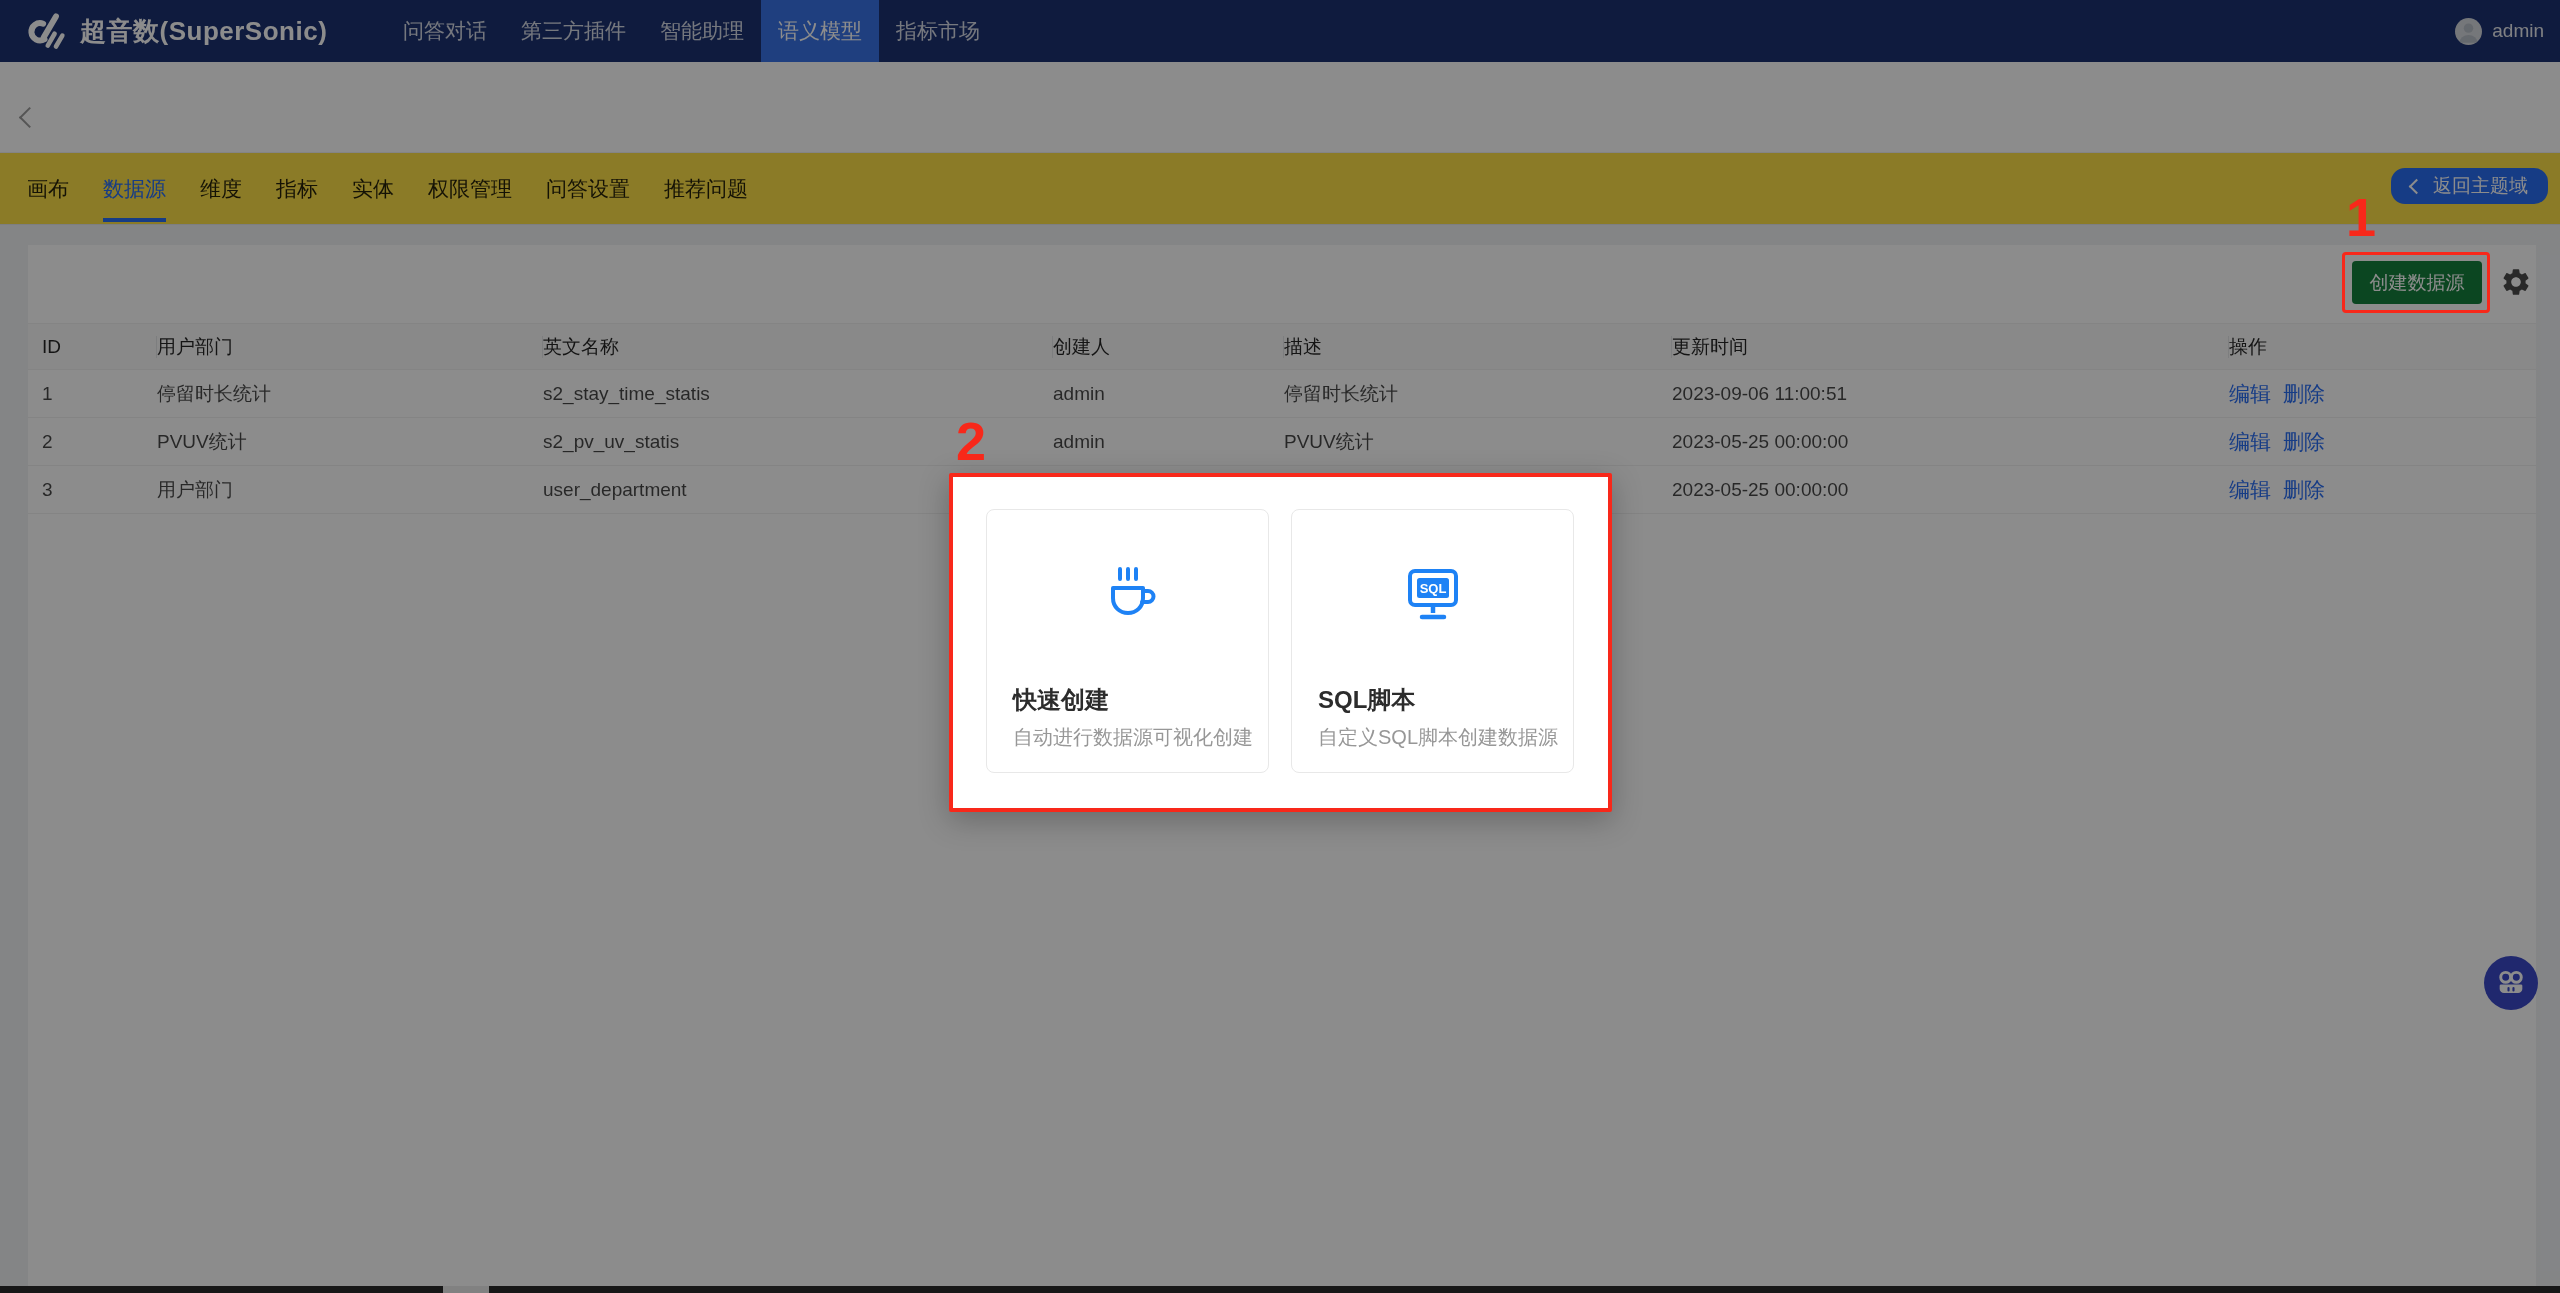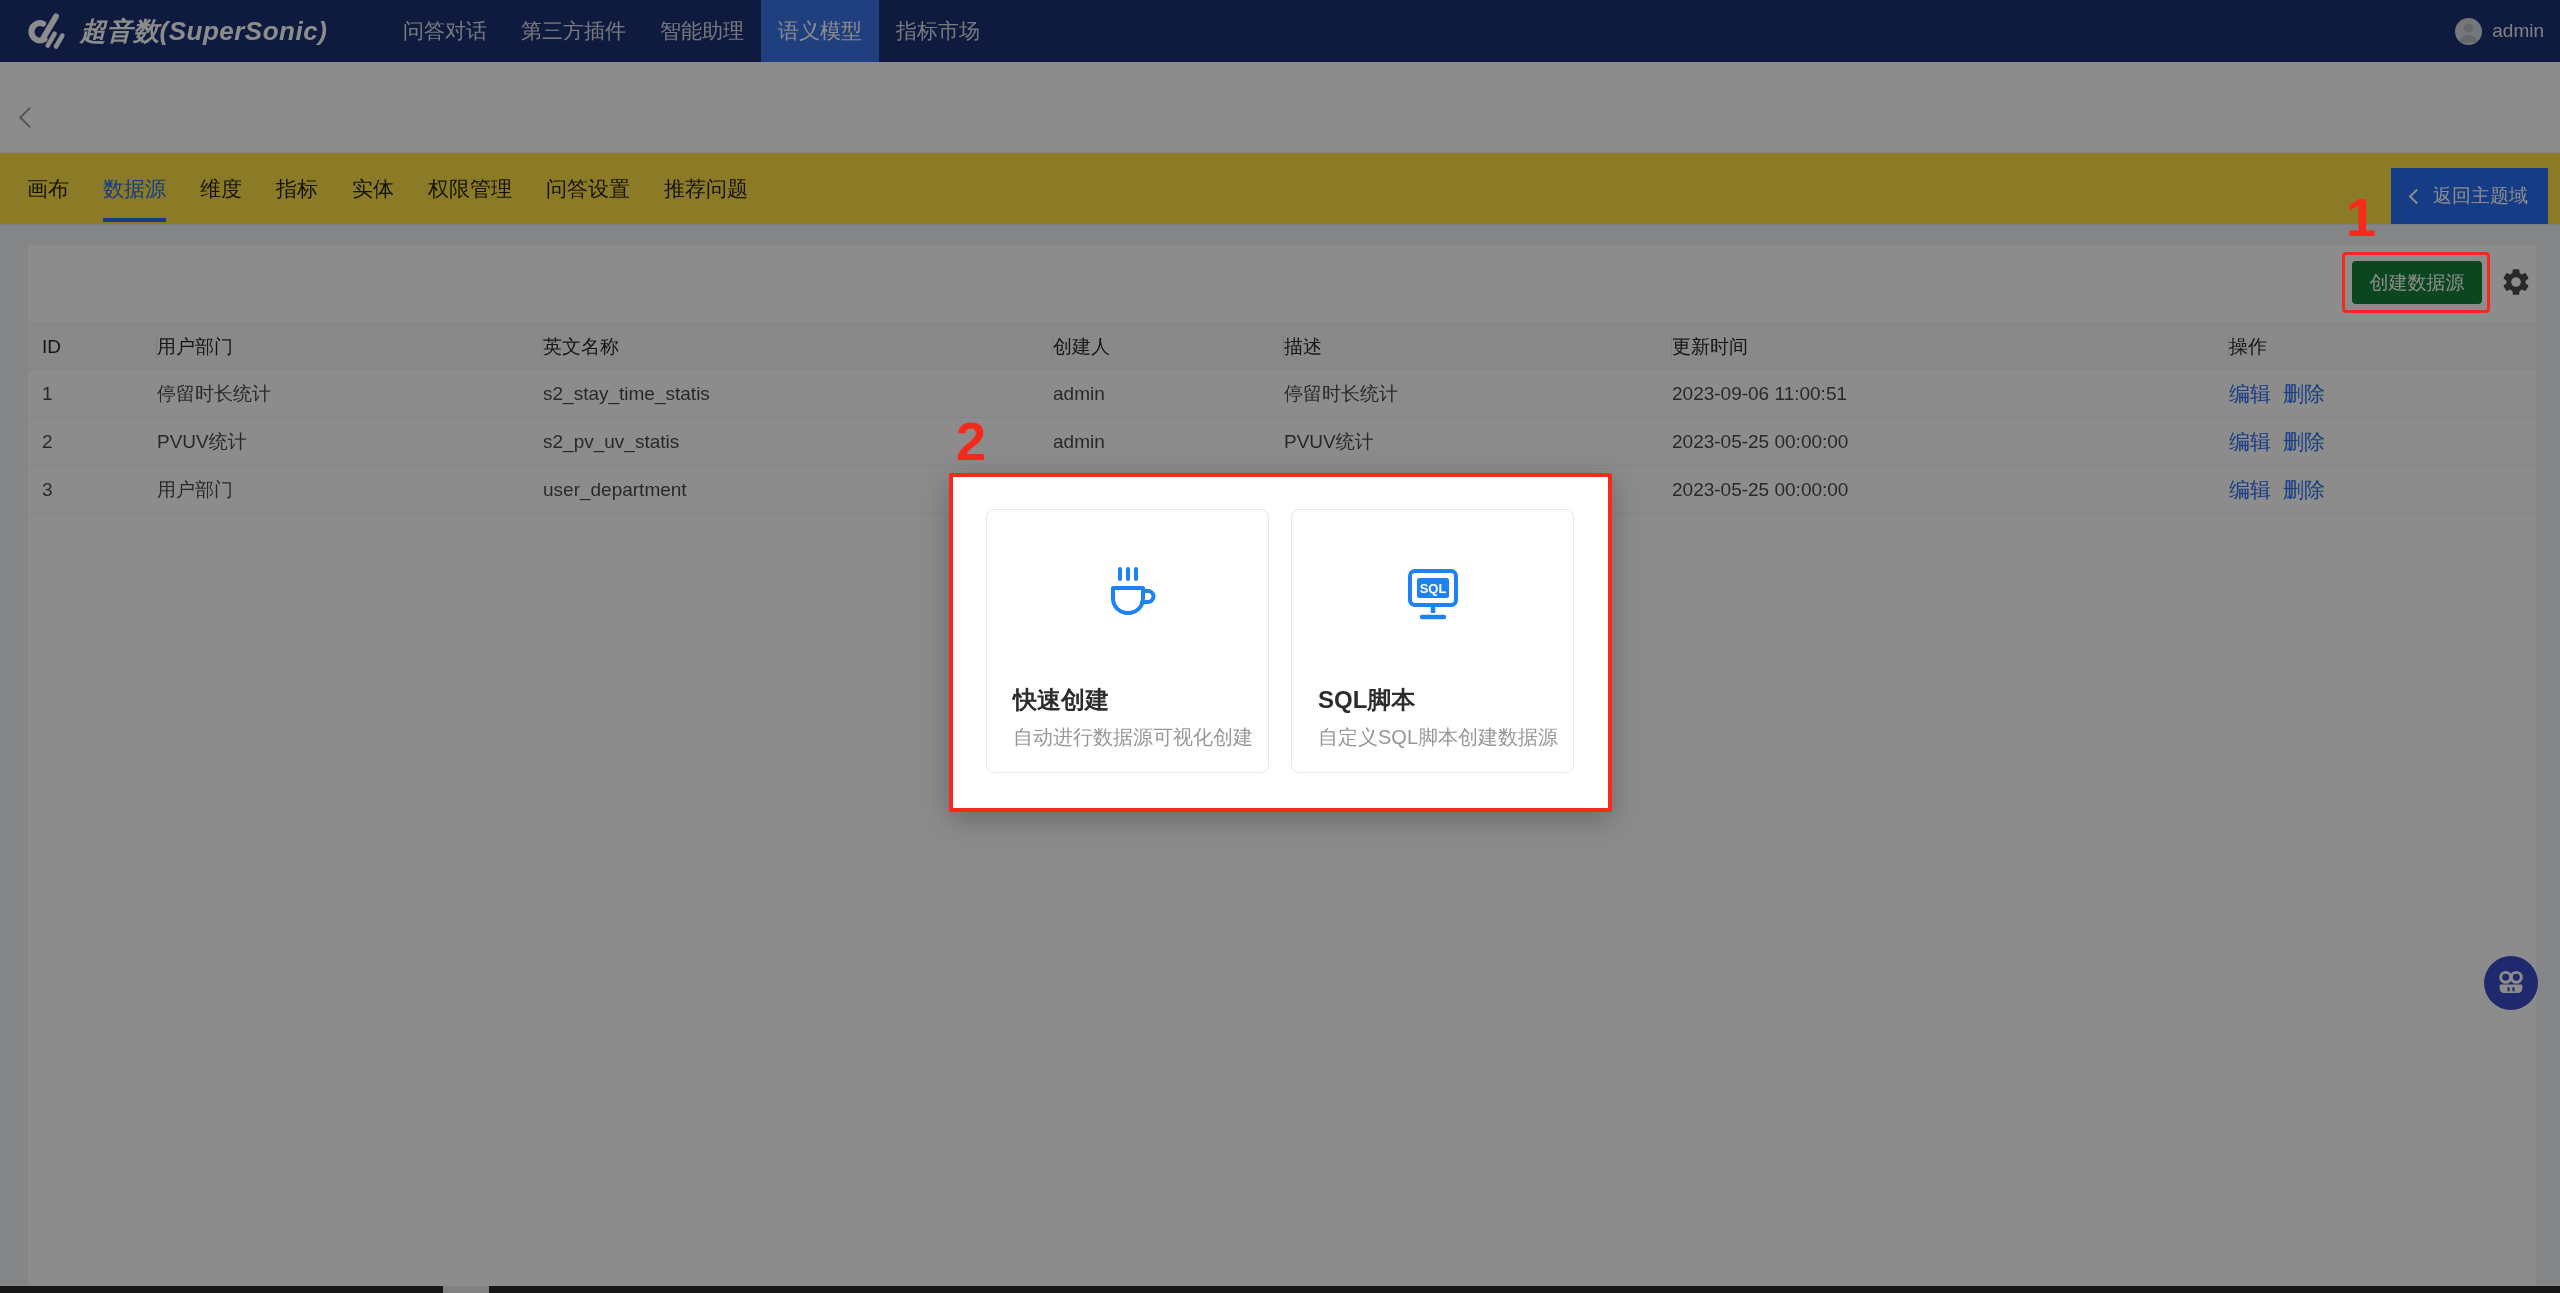--- a/index.html
+++ b/index.html
@@ -3,42 +3,42 @@
 <meta charset="utf-8">
 <style>
   html,body{margin:0;padding:0;}
   body{font-family:"Liberation Sans","DejaVu Sans",sans-serif;}
   .page{position:relative;width:2560px;height:1293px;background:#f0f2f5;overflow:hidden;}
 
   
   .navbar{position:absolute;left:0;top:0;width:2560px;height:62px;background:#1c3272;}
   .brand{position:absolute;left:24px;top:0;height:62px;display:flex;align-items:center;}
   .brand svg{width:42px;height:42px;}
-  .brand-name{margin-left:14px;color:#ffffff;font-size:26px;font-weight:700;letter-spacing:.5px;font-style:italic;}
+  .brand-name{margin-left:14px;color:#ffffff;font-size:26px;font-weight:700;letter-spacing:.5px;}
   .nav-menu{position:absolute;left:386px;top:0;height:62px;display:flex;}
   .nav-item{height:62px;line-height:62px;padding:0 17px;font-size:21px;color:rgba(255,255,255,0.82);cursor:pointer;}
   .nav-item.active{background:#3a74e8;color:#ffffff;}
   .nav-user{position:absolute;right:16px;top:0;height:62px;display:flex;align-items:center;gap:10px;}
   .avatar{width:27px;height:27px;border-radius:50%;background:#d6d9de;overflow:hidden;display:flex;align-items:flex-end;justify-content:center;}
   .nav-user .uname{color:#e8eaee;font-size:19px;}
 
   
   .crumb-bar{position:absolute;left:0;top:62px;width:2560px;height:90px;background:#ffffff;}
   .back-chev{position:absolute;left:22px;top:48px;width:13px;height:13px;border-left:2.5px solid #9b9b9b;border-bottom:2.5px solid #9b9b9b;transform:rotate(45deg);cursor:pointer;}
   .crumb-title{position:absolute;left:88px;top:97px;font-size:23px;font-weight:500;color:#2b2b2b;}
   .crumb-divider{position:absolute;left:172px;top:94px;font-size:24px;font-weight:300;color:#444;}
   .crumb-link{position:absolute;left:196px;top:99px;font-size:21px;color:#296df3;cursor:pointer;}
 
   
   .tabs-bar{position:absolute;left:0;top:152px;width:2560px;height:73px;background:#fde047;border-top:1px solid #f0f0f0;border-bottom:1px solid #e4e6ea;box-sizing:border-box;}
   .tabs{position:absolute;left:27px;top:0;height:72px;display:flex;gap:34px;}
   .tab{position:relative;height:72px;line-height:72px;font-size:21px;color:rgba(0,0,0,0.85);cursor:pointer;}
   .tab.active{color:#296df3;font-weight:500;}
   .tab.active::after{content:"";position:absolute;left:0;right:0;bottom:3px;height:4px;background:#296df3;}
-  .return-btn{position:absolute;right:12px;top:15px;height:56px;padding:0 20px;background:#296df3;border-radius:0;color:#fff;font-size:19px;display:flex;align-items:center;gap:11px;cursor:pointer;}
+  .return-btn{position:absolute;right:12px;top:15px;height:36px;padding:0 20px;background:#296df3;border-radius:14px;color:#fff;font-size:19px;display:flex;align-items:center;gap:11px;cursor:pointer;}
   .btn-chev{width:9px;height:9px;border-left:2px solid #fff;border-bottom:2px solid #fff;transform:rotate(45deg);}
 
   
   .content-card{position:absolute;left:28px;top:245px;width:2508px;height:1041px;background:#ffffff;}
   .create-btn{position:absolute;left:2352px;top:261px;width:130px;height:43px;background:#15803d;border-radius:4px;color:#fff;font-size:19px;display:flex;align-items:center;justify-content:center;cursor:pointer;}
   .gear{position:absolute;left:2500px;top:266px;width:32px;height:32px;cursor:pointer;}
 
   
   .table{position:absolute;left:28px;top:323px;width:2508px;}
   .t-head,.t-row{display:grid;grid-template-columns:129px 386px 510px 231px 388px 557px 1fr;align-items:center;}

